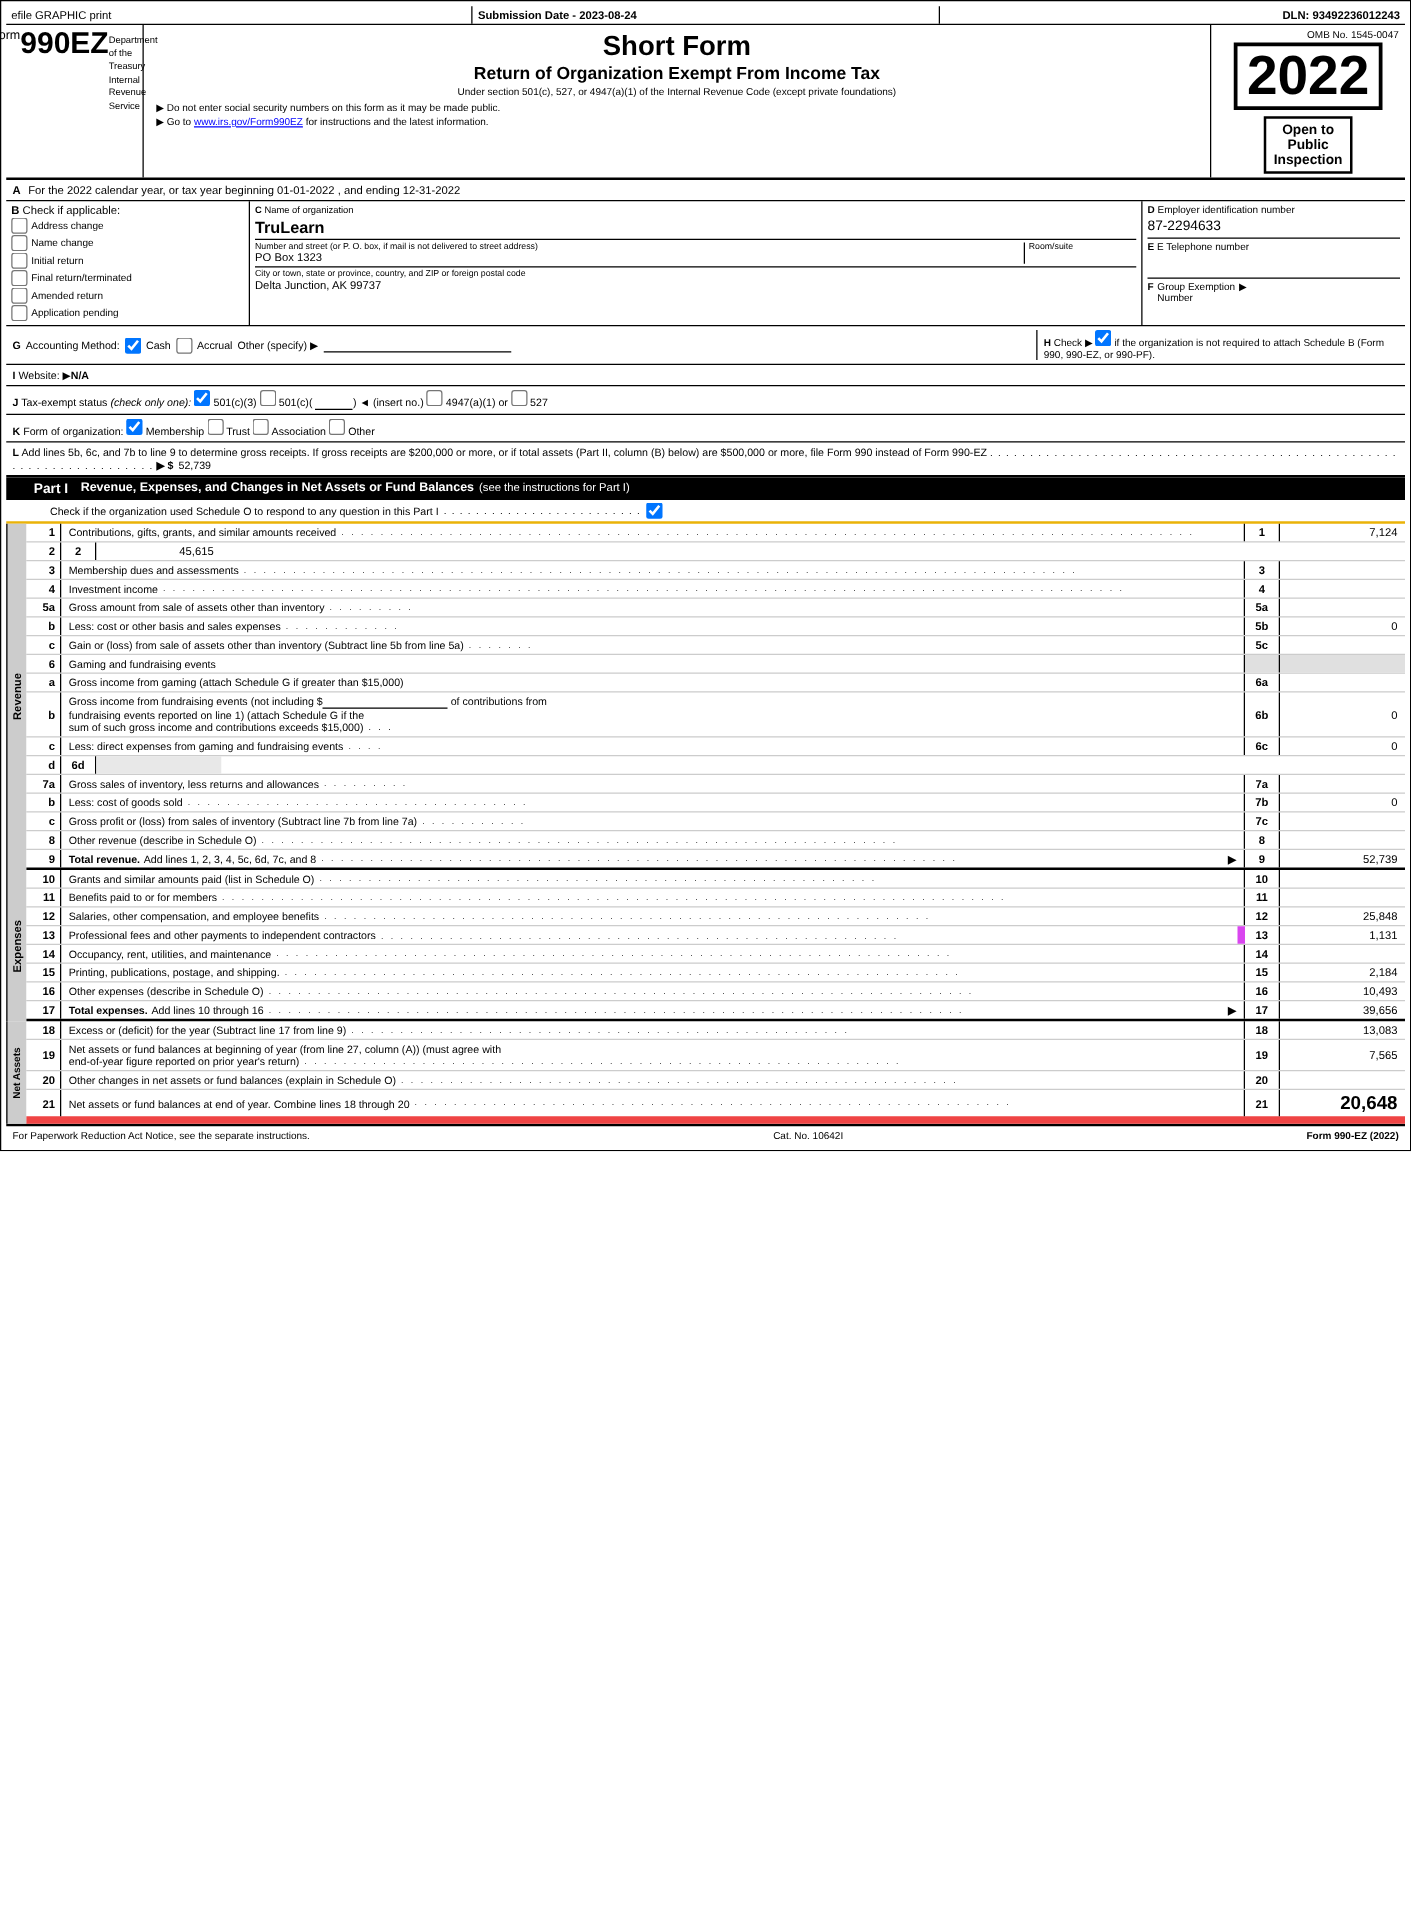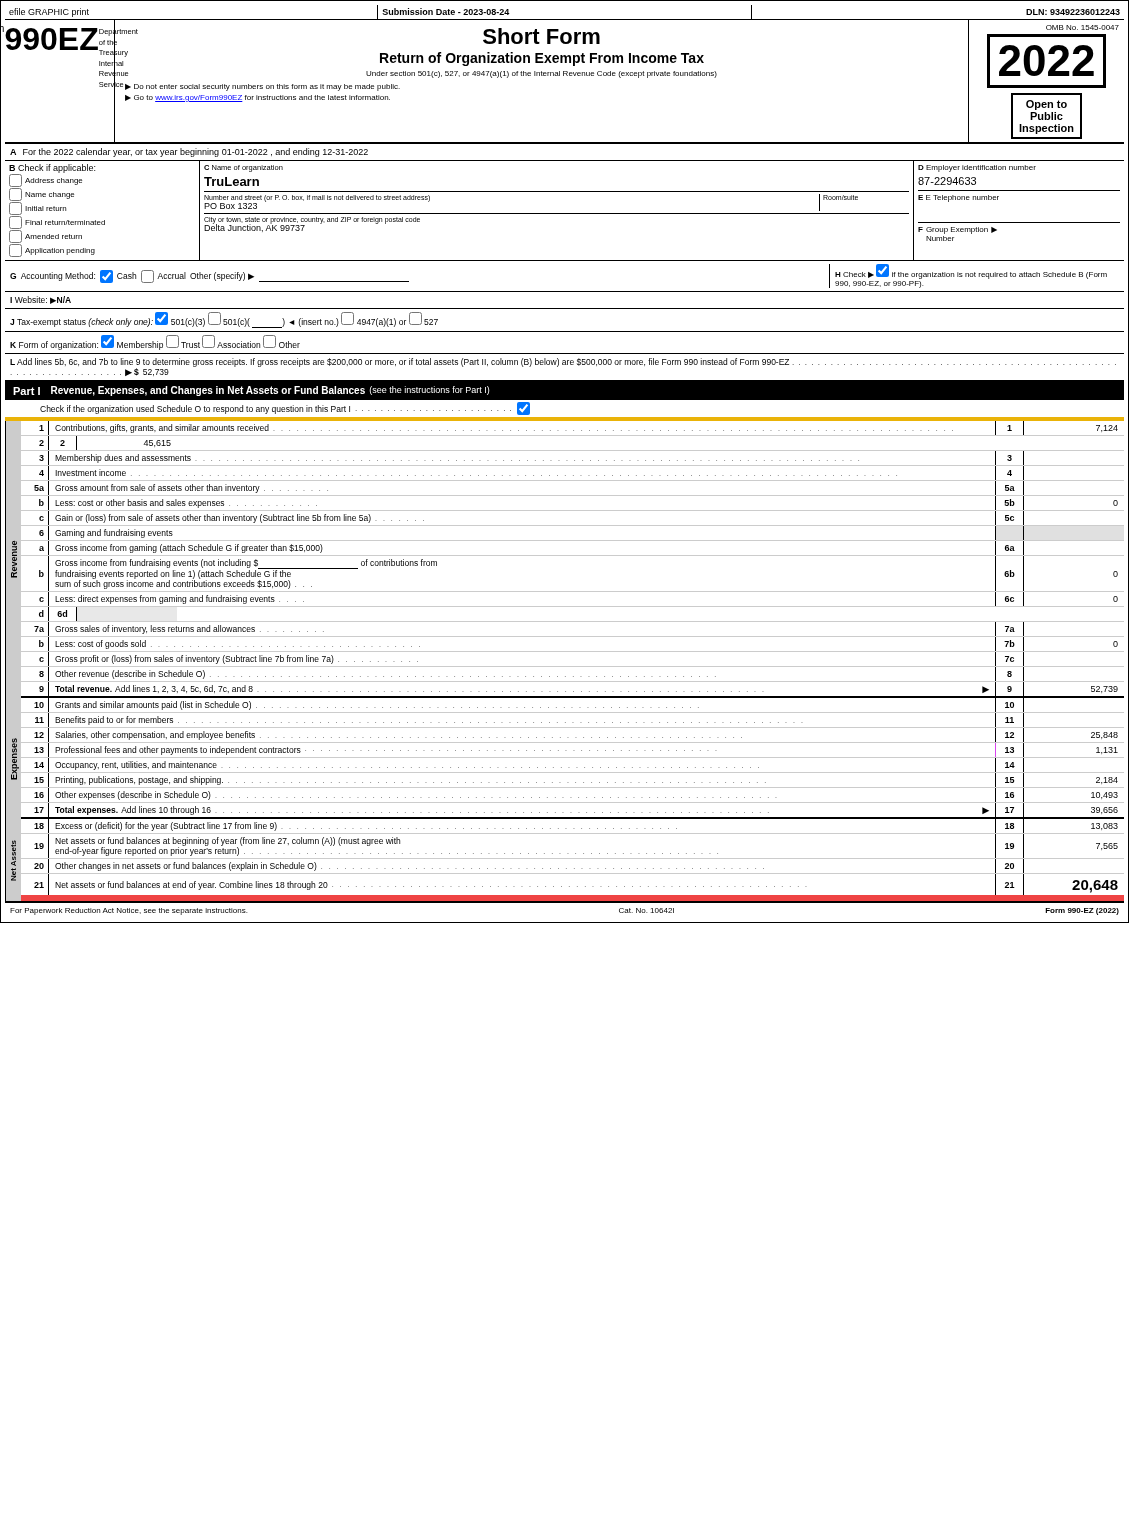--- a/index.html
+++ b/index.html
@@ -17,21 +17,21 @@
   <div style="display:flex; border-bottom:1px solid #000; font-size:9px;">
     <div style="flex:1; padding:2px 4px; border-right:1px solid #000;">efile GRAPHIC print</div>
     <div style="flex:1; padding:2px 4px; border-right:1px solid #000; font-weight:bold;">Submission Date - 2023-08-24</div>
     <div style="flex:1; padding:2px 4px; font-weight:bold; text-align:right;">DLN: 93492236012243</div>
   </div>
 
   <div style="display:flex; border-bottom:2px solid #000;">
 
     <div style="width:110px; border-right:1px solid #000; padding:3px 4px; font-size:8px; display:flex; flex-direction:row; justify-content:center;">
       <div style="font-size:10px;">Form</div>
-      <div style="font-size:32px; font-weight:bold; line-height:1;">990EZ</div>
+      <div style="font-size:24px; font-weight:bold; line-height:1;">990EZ</div>
       <div style="font-size:7.5px; margin-top:4px; line-height:1.4;">
         <span>Department of the</span><br>
         <span>Treasury</span><br>
         <span>Internal Revenue</span><br>
         <span>Service</span>
       </div>
     </div>
 
     <div style="flex:1; padding:4px 10px; border-right:1px solid #000; text-align:center;">
       <div style="font-size:22px; font-weight:bold;">Short Form</div>
@@ -157,27 +157,27 @@
     <input type="checkbox" style=""> <span>Association</span>
     <input type="checkbox" style=""> <span>Other</span>
   </div>
 
   <div style="border-bottom:2px solid #000; padding:3px 5px; font-size:8.5px;">
     <span style="font-weight:bold;">L</span> <span>Add lines 5b, 6c, and 7b to line 9 to determine gross receipts. If gross receipts are $200,000 or more, or if total assets (Part II, column (B) below) are $500,000 or more, file Form 990 instead of Form 990-EZ</span>
     <span style="letter-spacing:1px; font-size:8px;">. . . . . . . . . . . . . . . . . . . . . . . . . . . . . . . . . . . . . . . . . . . . . . . . . . . . . . . . . . . . . . . . . . . . .</span>
     <span style="font-weight:bold;">▶ $</span><span style="margin-left:4px;">52,739</span>
   </div>
 
-  <div style="display:flex; background:#000; color:white; padding:3px 8px; font-size:10px; font-weight:bold;">
+  <div style="display:flex; background:#000; color:white; padding:3px 22px; font-size:10px; font-weight:bold;">
     <span style="margin-right:10px; font-size:11px;">Part I</span>
     <span>Revenue, Expenses, and Changes in Net Assets or Fund Balances</span>
     <span style="font-weight:normal; font-size:9px; margin-left:4px;">(see the instructions for Part I)</span>
   </div>
 
-  <div style="border-bottom:4px solid #eab308; padding:2px 5px 2px 35px; font-size:8.5px; display:flex; align-items:center; gap:4px;">
+  <div style="border-bottom:2px solid #eab308; padding:2px 5px 2px 35px; font-size:8.5px; display:flex; align-items:center; gap:4px;">
     <span>Check if the organization used Schedule O to respond to any question in this Part I</span>
     <span style="font-size:8px; letter-spacing:1px;">. . . . . . . . . . . . . . . . . . . . . . . . .</span>
     <input type="checkbox" checked="" style="">
   </div>
 
   <div style="display:flex;">
     <div style="writing-mode:vertical-lr; transform:rotate(180deg); background:#ccc; border-right:1px solid #000; display:flex; align-items:center; justify-content:center; font-size:9px; font-weight:bold; padding:4px 2px; min-width:16px;">Revenue</div>
     <div style="flex:1;">
 
       <div style="display:flex; border-bottom:1px solid #ccc;">
@@ -379,21 +379,21 @@
         <div style="flex:1; padding:2px 6px; font-size:8.5px; border-right:1px solid #000; display:flex; align-items:center; overflow:hidden;">
           <span>Salaries, other compensation, and employee benefits</span>
           <span style="flex:1; overflow:hidden; font-size:7px; letter-spacing:2px; color:#333; padding:0 4px;"> . . . . . . . . . . . . . . . . . . . . . . . . . . . . . . . . . . . . . . . . . . . . . . . . . . . . . . . . . . . . . .</span>
         </div>
         <div style="width:28px; text-align:center; padding:2px 3px; font-size:9px; font-weight:bold; border-right:1px solid #000; display:flex; align-items:center; justify-content:center;">12</div>
         <div style="width:100px; padding:2px 6px; font-size:9px; text-align:right; display:flex; align-items:center; justify-content:flex-end;">25,848</div>
       </div>
 
       <div style="display:flex; border-bottom:1px solid #ccc;">
         <div style="width:28px; text-align:right; padding:2px 4px; font-size:9px; font-weight:bold; border-right:1px solid #000; display:flex; align-items:center; justify-content:flex-end;">13</div>
-        <div style="flex:1; padding:2px 6px; font-size:8.5px; border-right:1px solid #d946ef; display:flex; align-items:flex-start; overflow:hidden;">
+        <div style="flex:1; padding:2px 6px; font-size:8.5px; border-right:6px solid #d946ef; display:flex; align-items:flex-end; overflow:hidden;">
           <span>Professional fees and other payments to independent contractors</span>
           <span style="flex:1; overflow:hidden; font-size:7px; letter-spacing:2px; color:#333; padding:0 4px;"> . . . . . . . . . . . . . . . . . . . . . . . . . . . . . . . . . . . . . . . . . . . . . . . . . . . . .</span>
         </div>
         <div style="width:28px; text-align:center; padding:2px 3px; font-size:9px; font-weight:bold; border-right:1px solid #000; display:flex; align-items:center; justify-content:center;">13</div>
         <div style="width:100px; padding:2px 6px; font-size:9px; text-align:right; display:flex; align-items:center; justify-content:flex-end;">1,131</div>
       </div>
 
       <div style="display:flex; border-bottom:1px solid #ccc;">
         <div style="width:28px; text-align:right; padding:2px 4px; font-size:9px; font-weight:bold; border-right:1px solid #000; display:flex; align-items:center; justify-content:flex-end;">14</div>
         <div style="flex:1; padding:2px 6px; font-size:8.5px; border-right:1px solid #000; display:flex; align-items:center; overflow:hidden;">

